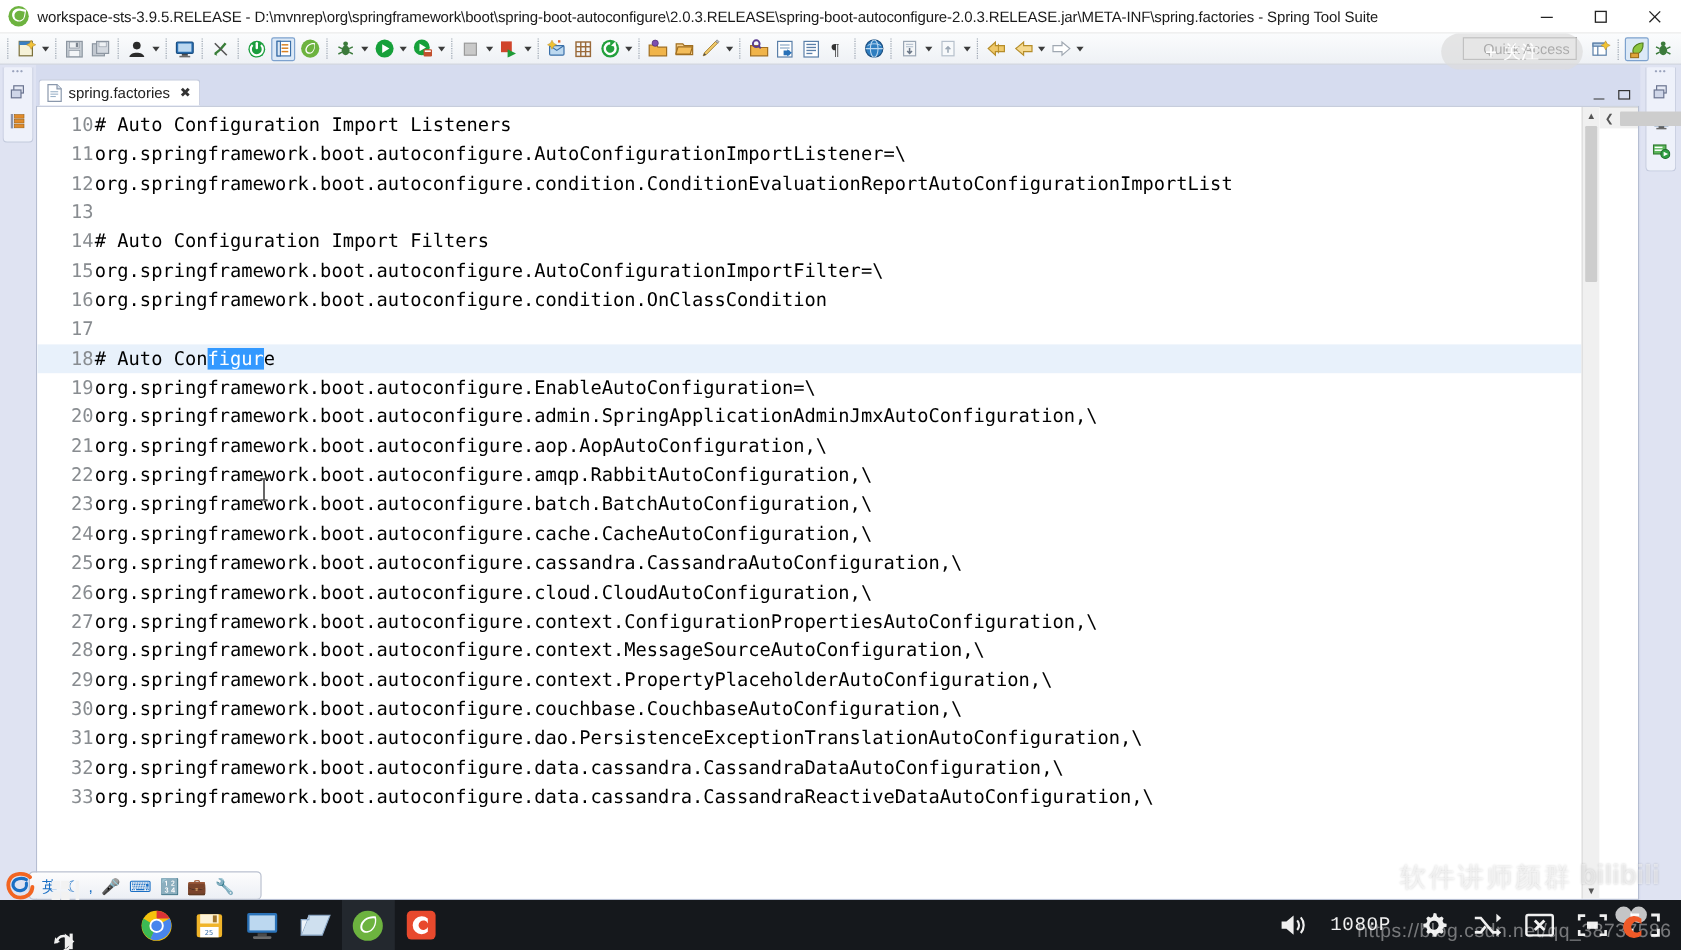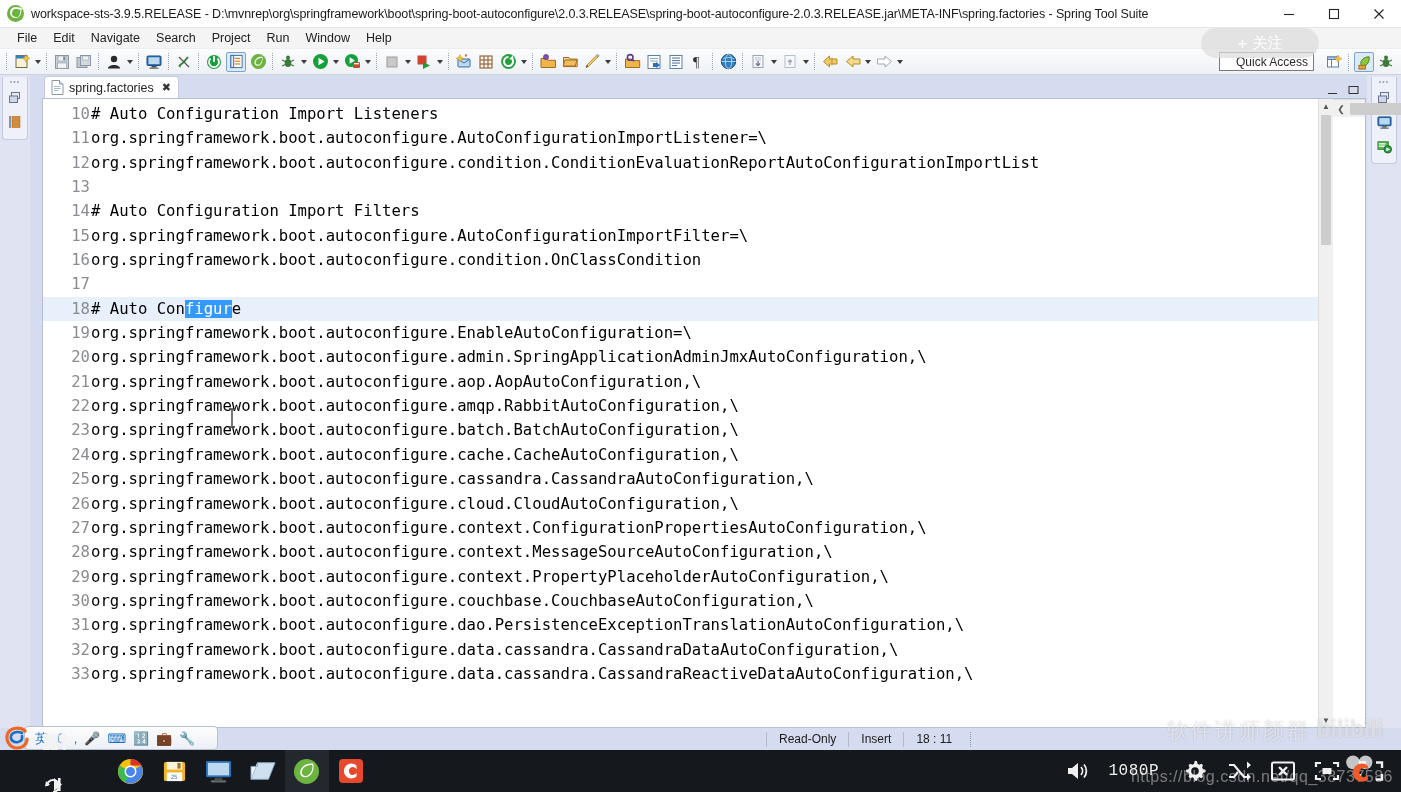--- a/index.html
+++ b/index.html
@@ -156,23 +156,22 @@
     font-size: 7px; color: #9aa3bc; line-height: 5px;
     letter-spacing: 1px; margin-bottom: 2px;
   }
   .rail-ico {
     width: 20px; height: 20px; margin: 2px 0;
     display: flex; align-items: center; justify-content: center;
   }
 
   .editor-area {
     flex: 1; display: flex; flex-direction: column;
-    padding: 0 1px 0 0;
+    padding: 11px 1px 0 0;
     min-width: 0;
-    margin-left: 12px;
   }
   .tabrow {
     height: 23px; display: flex; align-items: flex-end;
     position: relative;
     background: #d6dcef;
   }
   .etab {
     height: 22px;
     background: #ffffff;
     border: 1px solid #c3cadd; border-bottom: none;
@@ -405,30 +404,20 @@
         </div>
         <div class="tb-btn close">
           <svg width="12" height="12" viewBox="0 0 12 12">
               <line x1="1.5" y1="1.5" x2="10.5" y2="10.5" stroke="#222" stroke-width="1.1"></line>
               <line x1="10.5" y1="1.5" x2="1.5" y2="10.5" stroke="#222" stroke-width="1.1"></line>
             </svg>
         </div>
       </div>
     </div>
 
-    <div class="menubar">
-      <div class="menu-item">File</div>
-      <div class="menu-item">Edit</div>
-      <div class="menu-item">Navigate</div>
-      <div class="menu-item">Search</div>
-      <div class="menu-item">Project</div>
-      <div class="menu-item">Run</div>
-      <div class="menu-item">Window</div>
-      <div class="menu-item">Help</div>
-    </div>
 
     <div class="toolbar">
       <div class="tb-sep"></div>
 
       <div class="ti">
         <svg width="17" height="17" viewBox="0 0 17 17">
             <rect x="2" y="2.5" width="11" height="12" fill="#f6f2d8" stroke="#7a6f3a"></rect>
             <rect x="2" y="2.5" width="11" height="3" fill="#3a7fc1"></rect>
             <path d="M12 1.5 l1.3 2.5 2.5 1.3 -2.5 1.3 -1.3 2.5 -1.3 -2.5 -2.5 -1.3 2.5 -1.3z" fill="#f2c33a" stroke="#b5892a" stroke-width=".5"></path>
           </svg>
@@ -814,28 +803,20 @@
                 <rect x="2" y="4.5" width="7" height="1.3" fill="#fff"></rect>
                 <rect x="2" y="7" width="7" height="1.3" fill="#fff"></rect>
                 <circle cx="11.5" cy="11" r="4" fill="#2f9e44" stroke="#1d6b2c"></circle>
                 <path d="M10 9 L14 11 L10 13z" fill="#fff"></path>
               </svg>
           </div>
         </div>
       </div>
     </div>
 
-    <div class="statusbar">
-      <div class="sb-cell first" style="width:760px;"></div>
-      <div class="sb-cell">Read-Only</div>
-      <div class="sb-cell">Insert</div>
-      <div class="sb-cell">18 : 11</div>
-      <div class="sb-dots"></div>
-      <div class="sb-spacer"></div>
-    </div>
   </div>
 
   <svg class="ime-logo" viewBox="0 0 26 25">
     <path d="M20 5 C16 1 6 1 3 7 C0 13 4 22 12 22 C18 22 22 18 22 13" fill="none" stroke="#f26522" stroke-width="3.2" stroke-linecap="round"></path>
     <path d="M17 7 C13 5 7 6 6 10 C5 14 9 17 13 16 C16 15.4 17.5 13 17 10" fill="none" stroke="#1a6fc4" stroke-width="2.6" stroke-linecap="round"></path>
   </svg>
   <div class="ime">
     <i>英</i>
     <i>☾</i>
     <i>,</i>

